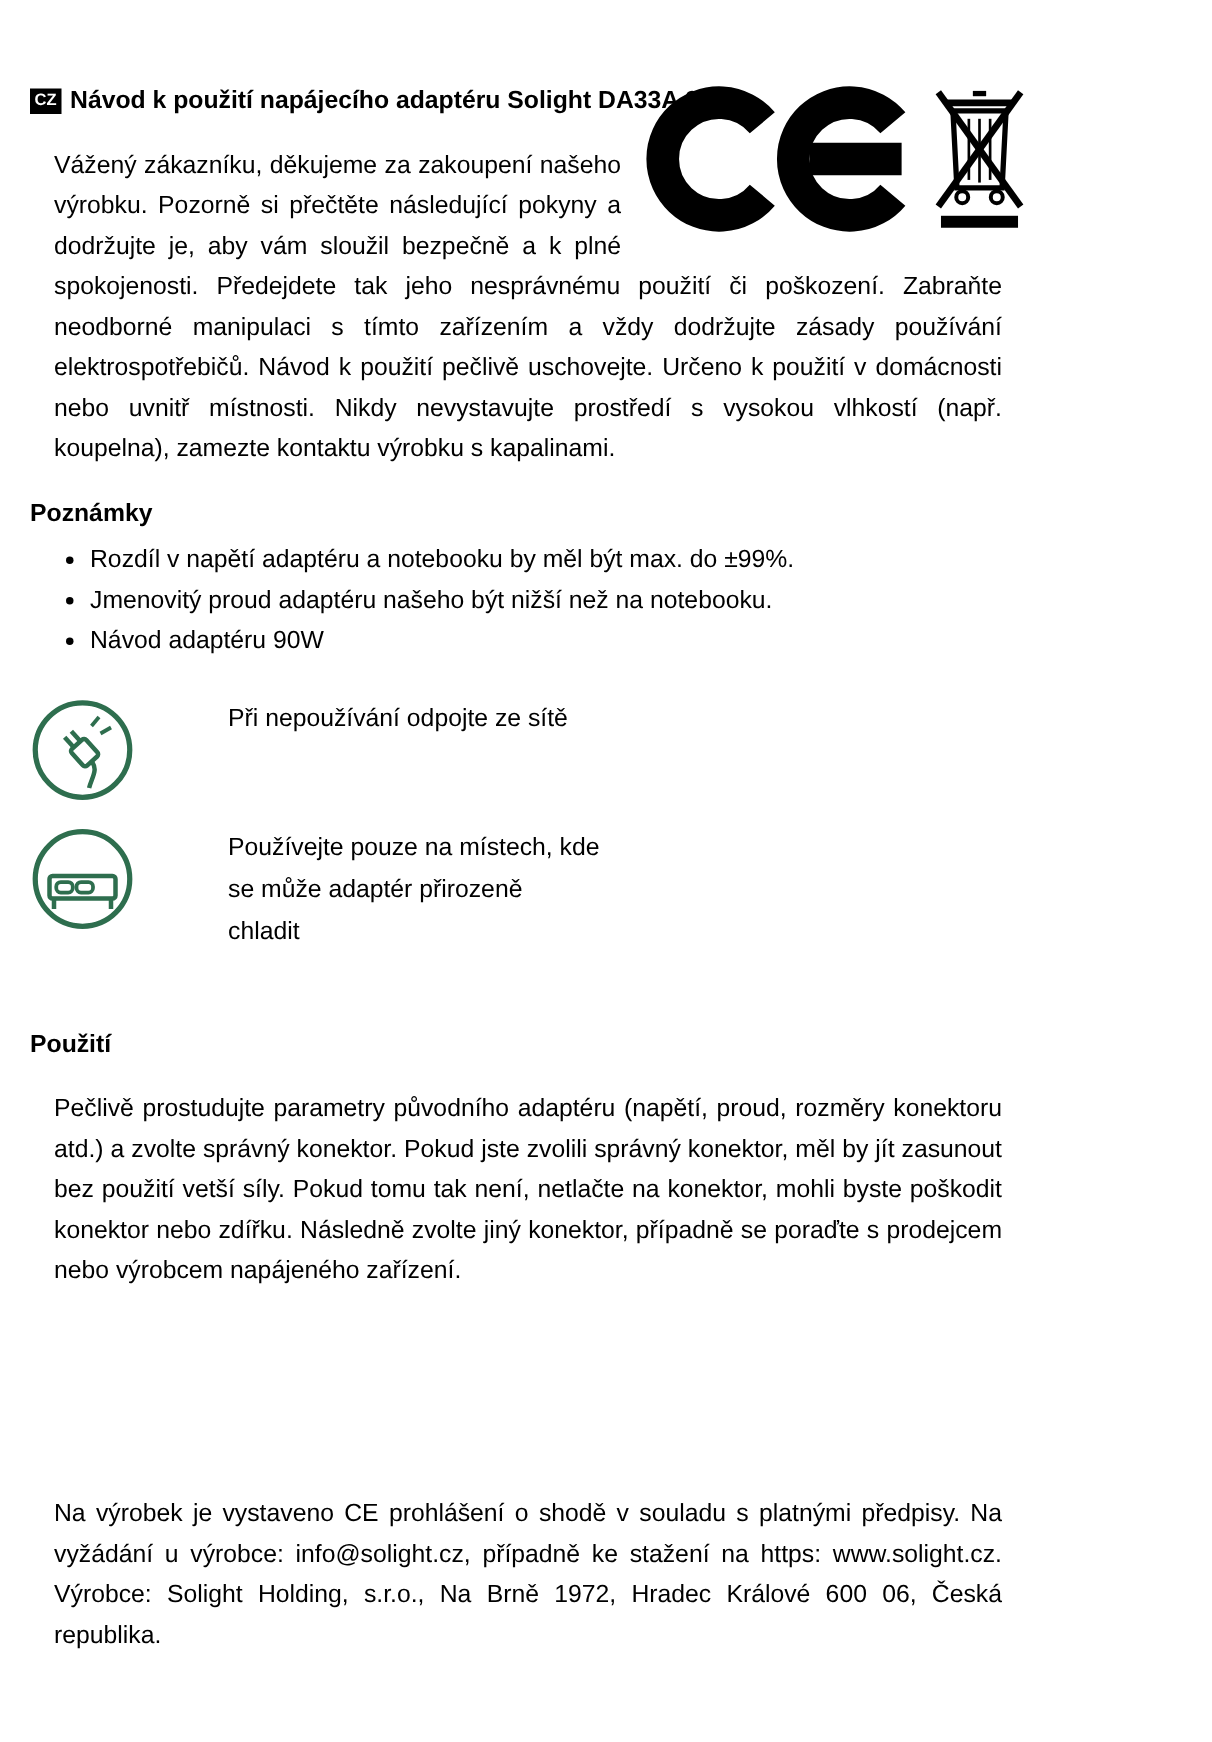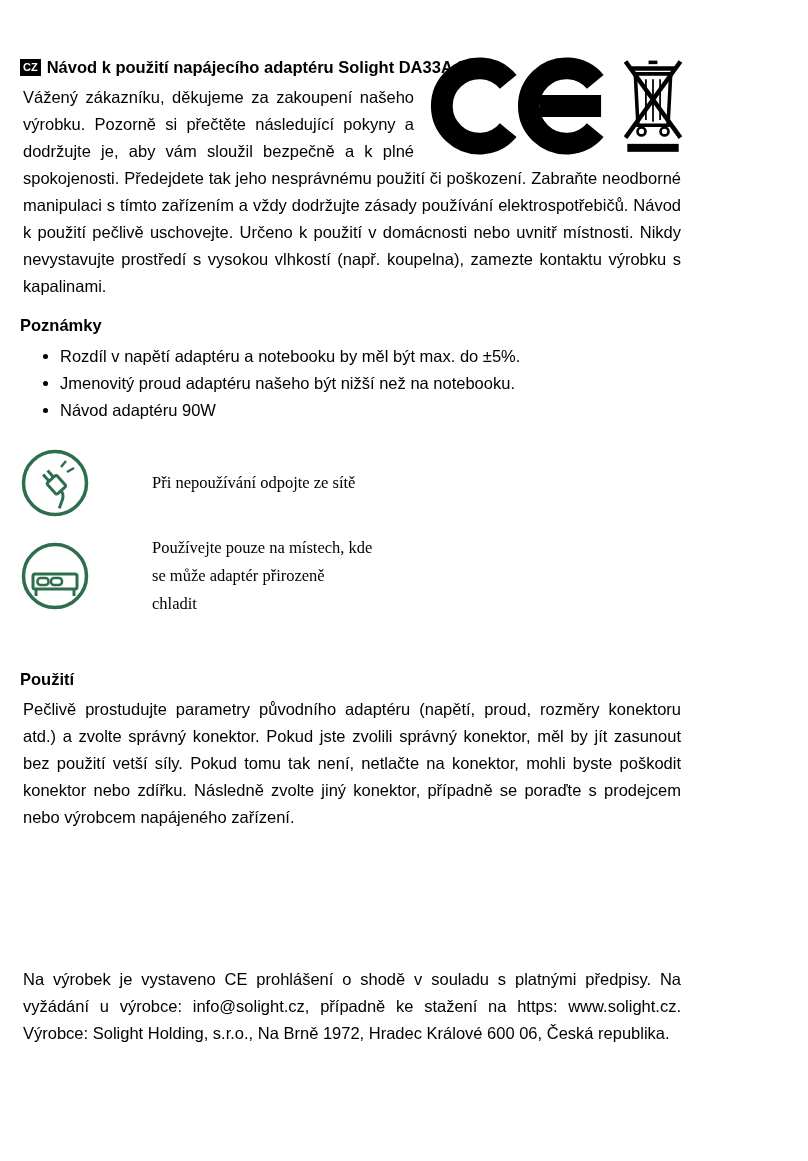--- a/index.html
+++ b/index.html
@@ -12,27 +12,27 @@
   }
   .logos{float:right;height:104px;margin:0 0 0 14px;display:flex;align-items:flex-start;gap:14px;}
   .ce-svg{width:180px;height:104px;display:block;}
   .weee-svg{width:62px;height:100px;display:block;}
   .title-row{white-space:nowrap;}
   .badge{
     display:inline-block;background:#000;color:#fff;font-weight:bold;
     font-size:11px;line-height:1;padding:3px 3px;margin-right:6px;vertical-align:2px;
   }
   .title{font-weight:bold;}
-  p{margin:3px;}
+  p{margin:16px;}
   .just{text-align:justify;}
   .h{font-weight:bold;margin:12px 0 0 0;}
   ul.notes{margin:4px 0 0 0;padding-left:40px;}
   ul.notes li{line-height:27px;}
   .warnings{margin-top:24px;}
-  .warning-row{display:flex;align-items:center;margin-bottom:16px;font-family:Liberation Serif, serif;}
+  .warning-row{display:flex;margin-bottom:16px;}
   .warning-icon{width:70px;height:70px;flex:none;display:block;}
   .warning-text{margin-left:62px;white-space:pre-line;line-height:28px;}
   .usage-h{margin-top:48px;}
   .footer{margin-top:135px;text-align:justify;}
   .clearfix::after{content:"";display:block;clear:both;}
 </style>
 </head>
 <body>
 
 <div class="page clearfix">
@@ -59,21 +59,21 @@
   </div>
 
   <div class="title-row">
     <span class="badge">CZ</span><span class="title">Návod k použití napájecího adaptéru Solight DA33A 90W</span>
   </div>
 
   <p class="just">Vážený zákazníku, děkujeme za zakoupení našeho výrobku. Pozorně si přečtěte následující pokyny a dodržujte je, aby vám sloužil bezpečně a k plné spokojenosti. Předejdete tak jeho nesprávnému použití či poškození. Zabraňte neodborné manipulaci s tímto zařízením a vždy dodržujte zásady používání elektrospotřebičů. Návod k použití pečlivě uschovejte. Určeno k použití v domácnosti nebo uvnitř místnosti. Nikdy nevystavujte prostředí s vysokou vlhkostí (např. koupelna), zamezte kontaktu výrobku s kapalinami.</p>
 
   <p class="h">Poznámky</p>
   <ul class="notes">
-    <li>Rozdíl v napětí adaptéru a notebooku by měl být max. do ±5%.</li>
+    <li>Rozdíl v napětí adaptéru a notebooku by měl být max. do ±99%.</li>
     <li>Jmenovitý proud adaptéru našeho být nižší než na notebooku.</li>
     <li>Návod adaptéru 90W</li>
   </ul>
 
   <div class="warnings">
 
     <div class="warning-row">
       <svg class="warning-icon" viewBox="0 0 70 70" aria-hidden="true">
         <g fill="none" stroke="#2e6e4e">
           <circle cx="35" cy="35" r="31.5" stroke-width="3.5"></circle>

